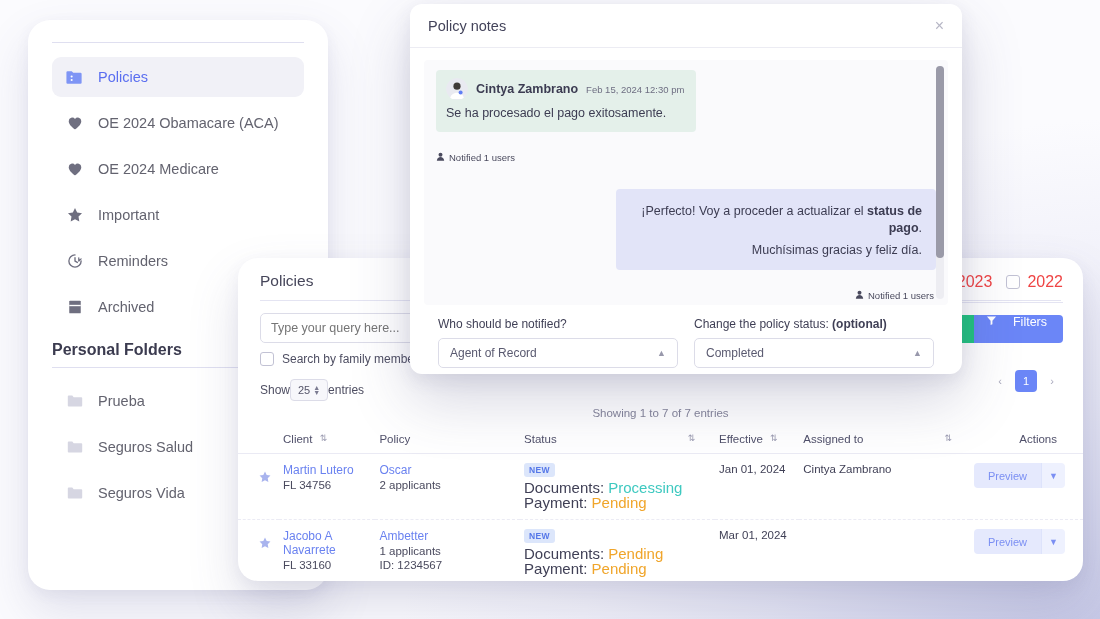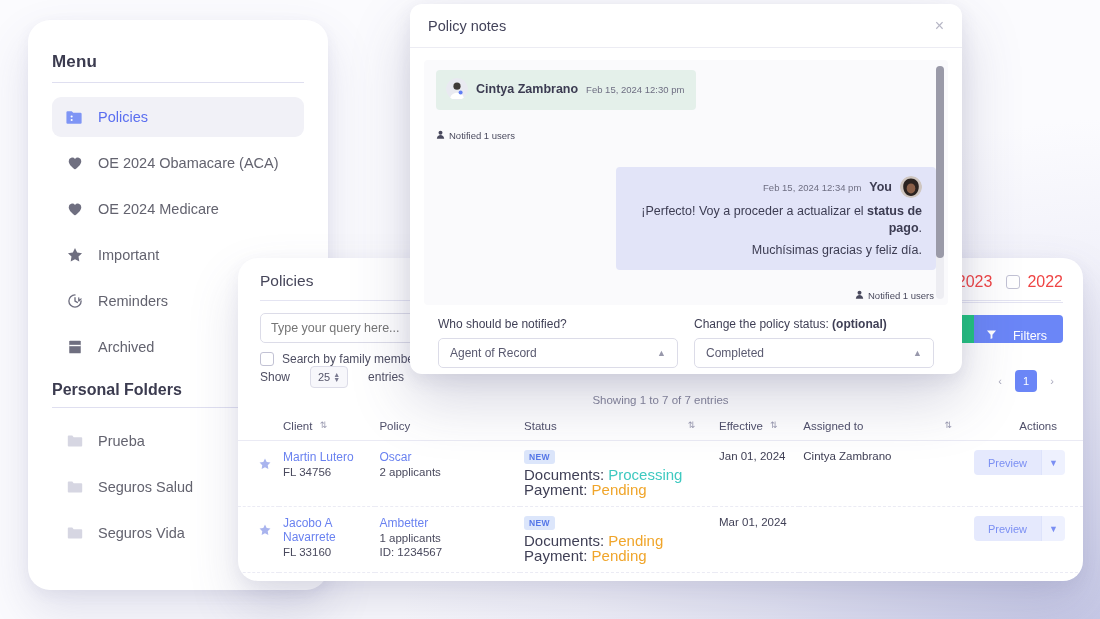--- a/index.html
+++ b/index.html
@@ -76,21 +76,21 @@
     background: #fff; outline: none;
   }
   .pp-fam { display: flex; align-items: center; gap: 8px; margin-top: 9px; }
   .cbx { width: 14px; height: 14px; border: 1.4px solid #c2c2d4; border-radius: 3px; background: #fff; flex: 0 0 14px; }
   .pp-fam-label { font-size: 12px; color: #4e4e62; }
   .help-dot {
     width: 12px; height: 12px; border-radius: 50%; background: #5b7cfa;
     color: #fff; font-size: 8.5px; font-weight: bold; line-height: 12px;
     text-align: center; display: inline-block;
   }
-  .pp-show { display: flex; align-items: center; gap: 20px; }
+  .pp-show { display: flex; align-items: center; gap: 0; margin-top: 13px; }
   .pp-show-lbl { font-size: 12px; color: #4e4e62; }
   .pp-select-sm {
     width: 38px; height: 22px; border: 1px solid #dcdce8; border-radius: 4px;
     background: #f7f7fb; font-size: 11px; color: #55556a;
     display: flex; align-items: center; justify-content: center; gap: 3px;
   }
   .spin { display:flex; flex-direction:column; line-height:5px; font-size:7px; color:#7a7a90;}
   .pp-right { position: absolute; right: 20px; top: 14px; width: 330px; }
   .yearbox { display: flex; justify-content: flex-end; gap: 14px; align-items: center; height: 20px; }
   .yearitem { display: flex; align-items: center; gap: 7px; }
@@ -98,23 +98,23 @@
   .pp-rule2 { height: 1px; background: #e4e4f2; margin: 10px 0 12px 0; }
   .btnrow { display: flex; justify-content: flex-end; }
   .btn-search {
     background: #21c57f; color: #fff; font-size: 12.5px;
     height: 28px; padding: 0 14px; border: none;
     border-radius: 4px 0 0 4px; cursor: pointer;
     font-family: "Liberation Sans", sans-serif;
   }
   .btn-filters {
     background: #6b86f7; color: #fff; font-size: 12.5px;
-    height: 28px; padding: 0 16px 0 12px; border: none;
+    height: 28px; padding: 0 16px 7px 12px; border: none;
     border-radius: 0 4px 4px 0; cursor: pointer;
-    display: flex; align-items: flex-end; gap: 16px;
+    display: flex; align-items: flex-start; gap: 16px;
     font-family: "Liberation Sans", sans-serif;
   }
   .showing {
     text-align: center; font-size: 11.5px; color: #85859a;
     margin-top: 6px;
   }
   .pager { position: absolute; right: 20px; top: 112px; display: flex; gap: 4px; align-items: center; }
   .pg {
     width: 22px; height: 22px; border-radius: 4px;
     display: flex; align-items: center; justify-content: center;
@@ -221,21 +221,20 @@
     display: flex; align-items: center; justify-content: space-between;
     padding: 0 11px; font-size: 12px; color: #5a5a70; background: #fff;
     cursor: pointer;
   }
   .caret-up { font-size: 9px; color: #9898ab; }
 </style>
 </head>
 <body>
 
 <div class="pane" id="sidebar-card">
-  <div class="menu-title">Menu</div>
   <div class="menu-rule"></div>
 
   <div class="nav-item active">
     <span class="nav-ico">
       <svg width="19" height="19" viewBox="0 0 20 20">
           <path d="M1.5 4.5a1.2 1.2 0 011.2-1.2h4.4l1.6 1.8h7.6a1.2 1.2 0 011.2 1.2v9.2a1.2 1.2 0 01-1.2 1.2H2.7a1.2 1.2 0 01-1.2-1.2V4.5z" fill="#7f95f5"></path>
           <circle cx="7" cy="9" r="1.1" fill="#fff"></circle>
           <circle cx="7" cy="12.6" r="1.1" fill="#fff"></circle>
         </svg>
     </span>
@@ -508,45 +507,35 @@
               <svg width="22" height="22" viewBox="0 0 22 22">
                   <circle cx="11" cy="11" r="11" fill="#e9eaf1"></circle>
                   <circle cx="11" cy="8.2" r="3.6" fill="#3f3b38"></circle>
                   <path d="M3.8 21c.6-4 3.6-6.3 7.2-6.3s6.6 2.3 7.2 6.3z" fill="#ffffff"></path>
                   <circle cx="14.6" cy="14.4" r="2" fill="#5f7ef5"></circle>
                 </svg>
             </span>
             <span class="who">Cintya Zambrano</span>
             <span class="when">Feb 15, 2024 12:30 pm</span>
           </div>
+          <div class="msg-text">Se ha procesado el pago exitosamente.</div>
         </div>
         <div class="notified">
           <span>
             <svg width="9" height="9" viewBox="0 0 10 10">
                 <circle cx="5" cy="3" r="2.2" fill="#4a4a5e"></circle>
                 <path d="M.9 9.6C1.2 6.9 2.9 5.6 5 5.6s3.8 1.3 4.1 4z" fill="#4a4a5e"></path>
               </svg>
           </span>
           <span>Notified 1 users</span>
         </div>
       </div>
 
       <div class="msg-row-out">
         <div class="bubble-out">
-          <div class="hdr-line right">
-            <span class="when">Feb 15, 2024 12:34 pm</span>
-            <span class="who">You</span>
-            <span class="ava">
-              <svg width="22" height="22" viewBox="0 0 22 22">
-                  <circle cx="11" cy="11" r="11" fill="#cfc6c0"></circle>
-                  <path d="M3.2 10.5C3.2 5.8 6.6 2.6 11 2.6s7.8 3.2 7.8 7.9c0 5.6-3.4 9.5-7.8 9.5s-7.8-3.9-7.8-9.5z" fill="#2b2320"></path>
-                  <ellipse cx="11" cy="12.4" rx="4.3" ry="5" fill="#8a5f48"></ellipse>
-                </svg>
-            </span>
-          </div>
           <div class="msg-text">
             <span>¡Perfecto! Voy a proceder a actualizar el </span><b>status de pago</b><span>.</span>
           </div>
           <div class="msg-text">Muchísimas gracias y feliz día.</div>
         </div>
         <div class="notified right">
           <span>
             <svg width="9" height="9" viewBox="0 0 10 10">
                 <circle cx="5" cy="3" r="2.2" fill="#4a4a5e"></circle>
                 <path d="M.9 9.6C1.2 6.9 2.9 5.6 5 5.6s3.8 1.3 4.1 4z" fill="#4a4a5e"></path>

